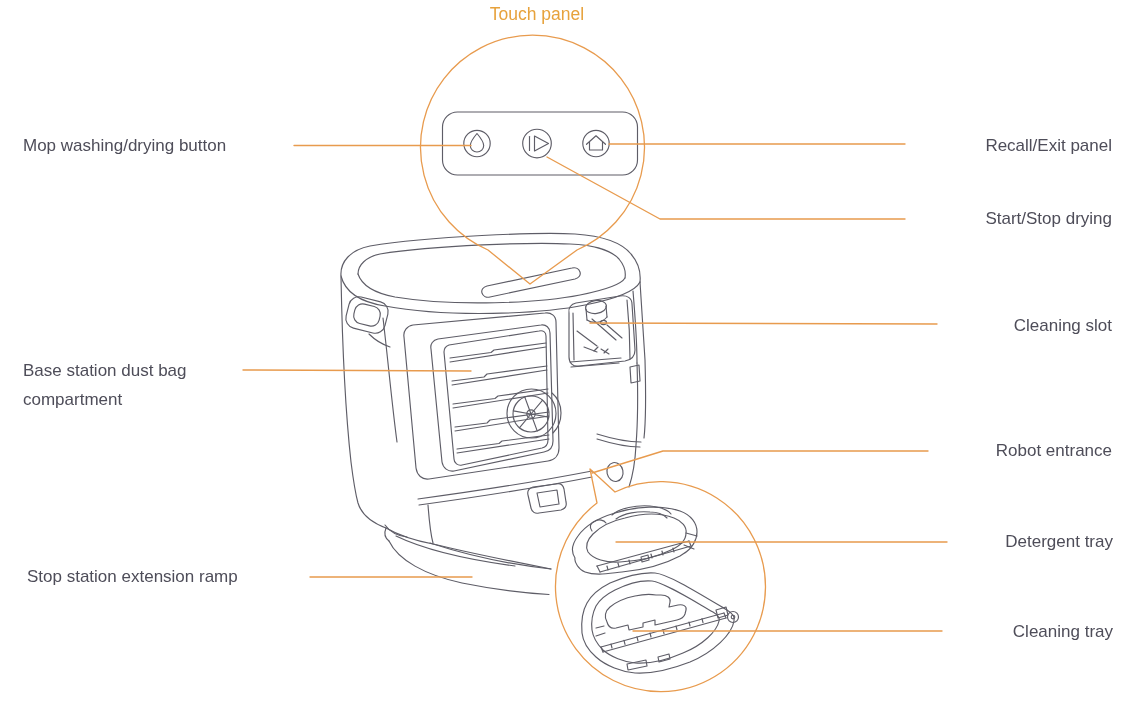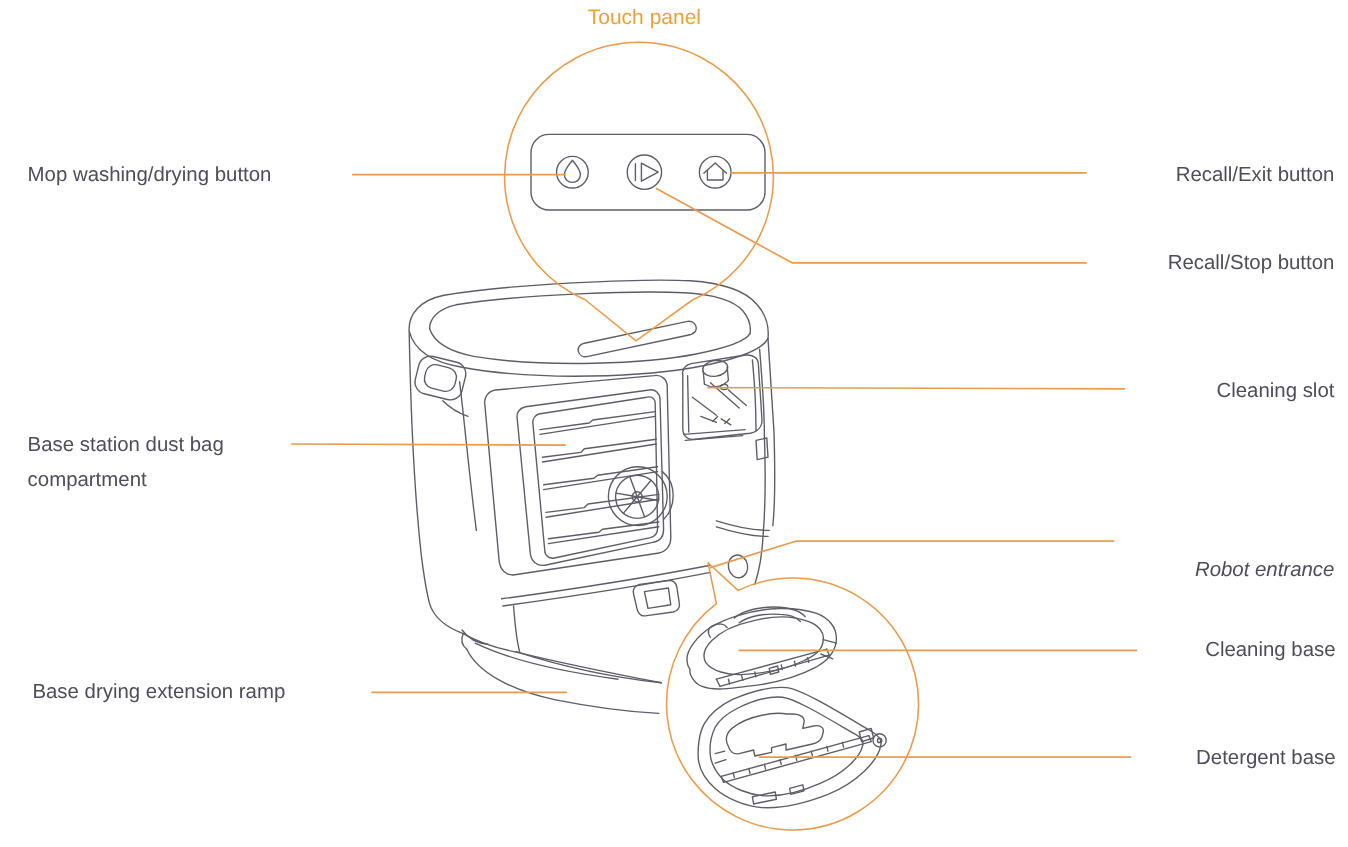--- a/index.html
+++ b/index.html
@@ -201,21 +201,21 @@
 
   <div class="title" style="left:427px;top:4px;">Touch panel</div>
 
   <div class="lbl" style="left:23px;top:135px;">Mop washing/drying button</div>
 
   <div class="lbl two" style="left:23px;top:356px;">
     <span>Base station dust bag</span><br>
     <span>compartment</span>
   </div>
 
-  <div class="lbl" style="left:27px;top:566px;">Base drying extension ramp</div>
-
-  <div class="lbl right" style="right:31px;top:135px;">Recall/Exit button</div>
-  <div class="lbl right" style="right:31px;top:208px;">Recall/Stop button</div>
+  <div class="lbl" style="left:27px;top:566px;">Stop station extension ramp</div>
+
+  <div class="lbl right" style="right:31px;top:135px;">Recall/Exit panel</div>
+  <div class="lbl right" style="right:31px;top:208px;">Start/Stop drying</div>
   <div class="lbl right" style="right:31px;top:315px;">Cleaning slot</div>
-  <div class="lbl right" style="right:31px;top:464px;font-style:italic;">Robot entrance</div>
-  <div class="lbl right" style="right:30px;top:531px;">Cleaning base</div>
-  <div class="lbl right" style="right:30px;top:621px;">Detergent base</div>
+  <div class="lbl right" style="right:31px;top:440px;">Robot entrance</div>
+  <div class="lbl right" style="right:30px;top:531px;">Detergent tray</div>
+  <div class="lbl right" style="right:30px;top:621px;">Cleaning tray</div>
 </div>
 
 </body></html>

